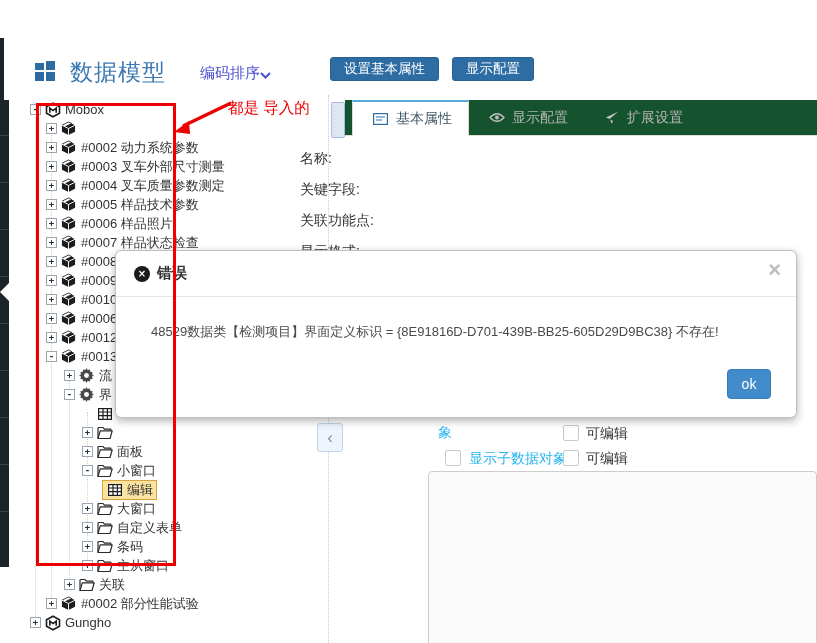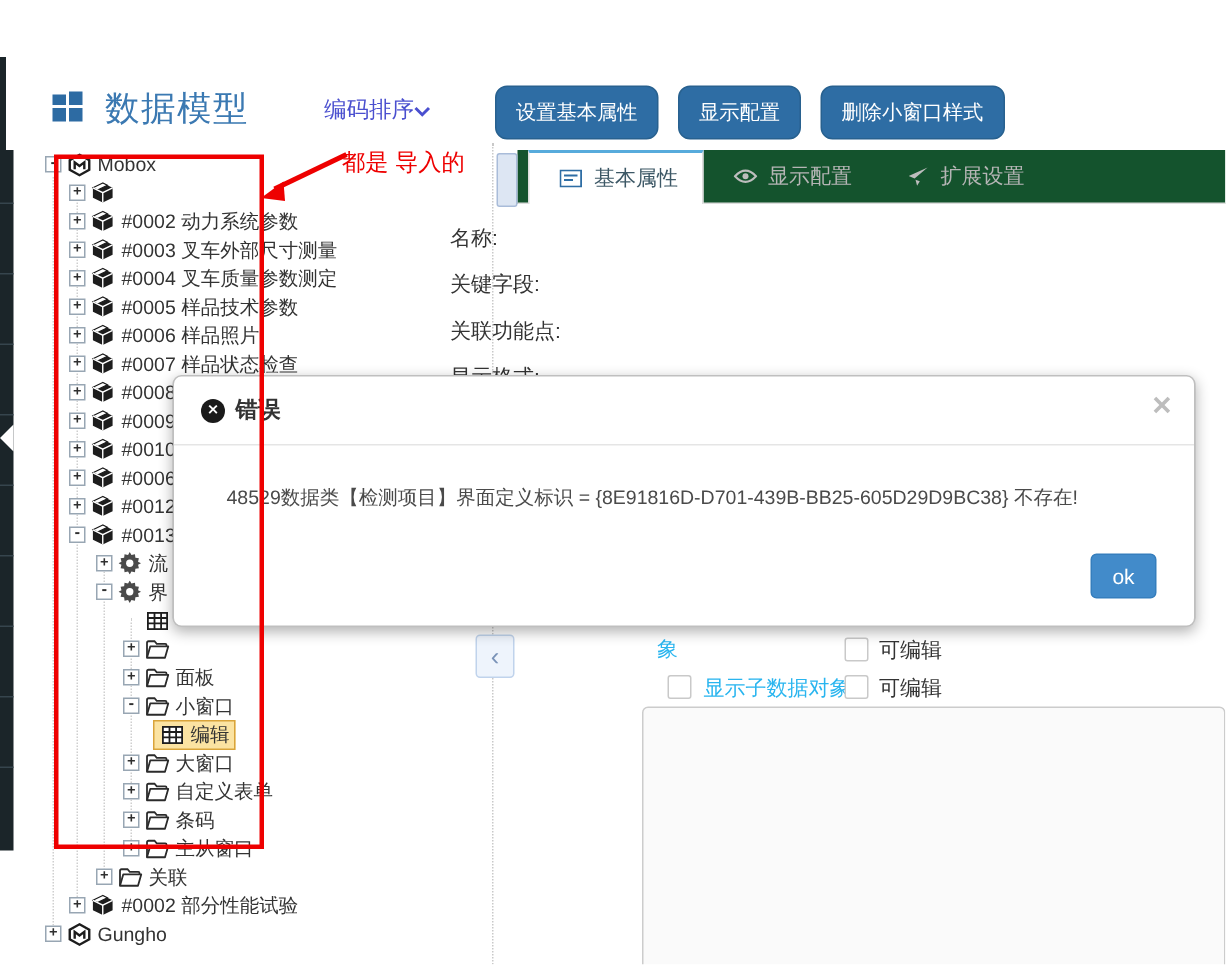--- a/index.html
+++ b/index.html
@@ -12,25 +12,25 @@
             color:#fff;font-size:15px;cursor:pointer;}
 
   
   .gridlogo{position:absolute;left:35px;top:61px;width:20px;height:20px;z-index:5;}
   .gridlogo i{position:absolute;width:9px;height:9px;background:#2d6ba3;}
   .gridlogo i:nth-child(1){left:0;top:2px;height:7px;}
   .gridlogo i:nth-child(2){left:11px;top:0;}
   .gridlogo i:nth-child(3){left:0;top:11px;}
   .gridlogo i:nth-child(4){left:11px;top:11px;}
   .ptitle{position:absolute;left:70px;top:57px;font-size:23px;color:#3b79b2;z-index:5;letter-spacing:1px;}
-  .sort{position:absolute;left:216px;top:64px;display:flex;align-items:center;
+  .sort{position:absolute;left:200px;top:64px;display:flex;align-items:center;
         color:#4a4fcf;font-size:15px;z-index:5;cursor:pointer;}
   .hbtns{position:absolute;left:330px;top:57px;display:flex;gap:13px;z-index:5;}
-  .hbtn{background:#2e6da4;border:1px solid #28618f;color:#fff;font-size:13.5px;height:36px;
-        padding:0 13px;border-radius:8px;font-family:inherit;cursor:pointer;}
+  .hbtn{background:#2e6da4;border:1px solid #28618f;color:#fff;font-size:13.5px;height:24px;
+        padding:0 13px;border-radius:3px;font-family:inherit;cursor:pointer;}
 
   
   .strip-sliver{position:absolute;left:0;top:38px;width:4px;height:62px;background:#1b2529;z-index:6;}
   .strip{position:absolute;left:0;top:100px;width:9px;height:467px;background:#1b2529;z-index:6;}
   .strip .seg{position:absolute;left:0;width:9px;height:1px;background:#36454d;}
   .strip-arrow{position:absolute;left:0;top:283px;width:0;height:0;z-index:7;cursor:pointer;
       border-top:9px solid transparent;border-bottom:9px solid transparent;border-right:9px solid #fff;}
 
   
   .guide{position:absolute;border-left:1px dotted #cfcfcf;z-index:1;}
@@ -108,21 +108,20 @@
     <span>编码排序</span>
     <span>
       <svg width="11" height="7" viewBox="0 0 11 7">
           <path d="M1 1 L5.5 5.5 L10 1" fill="none" stroke="#4a4fcf" stroke-width="2"></path>
         </svg>
     </span>
   </div>
   <div class="hbtns" id="hbtns">
       <button class="hbtn">设置基本属性</button>
       <button class="hbtn">显示配置</button>
-      <button class="hbtn">删除小窗口样式</button>
     </div>
 
   <div class="strip-sliver"></div>
   <div class="strip" id="strip">
       <div class="seg" style="top: 35px;"></div>
       <div class="seg" style="top: 82px;"></div>
       <div class="seg" style="top: 129px;"></div>
       <div class="seg" style="top: 176px;"></div>
       <div class="seg" style="top: 223px;"></div>
       <div class="seg" style="top: 270px;"></div>

